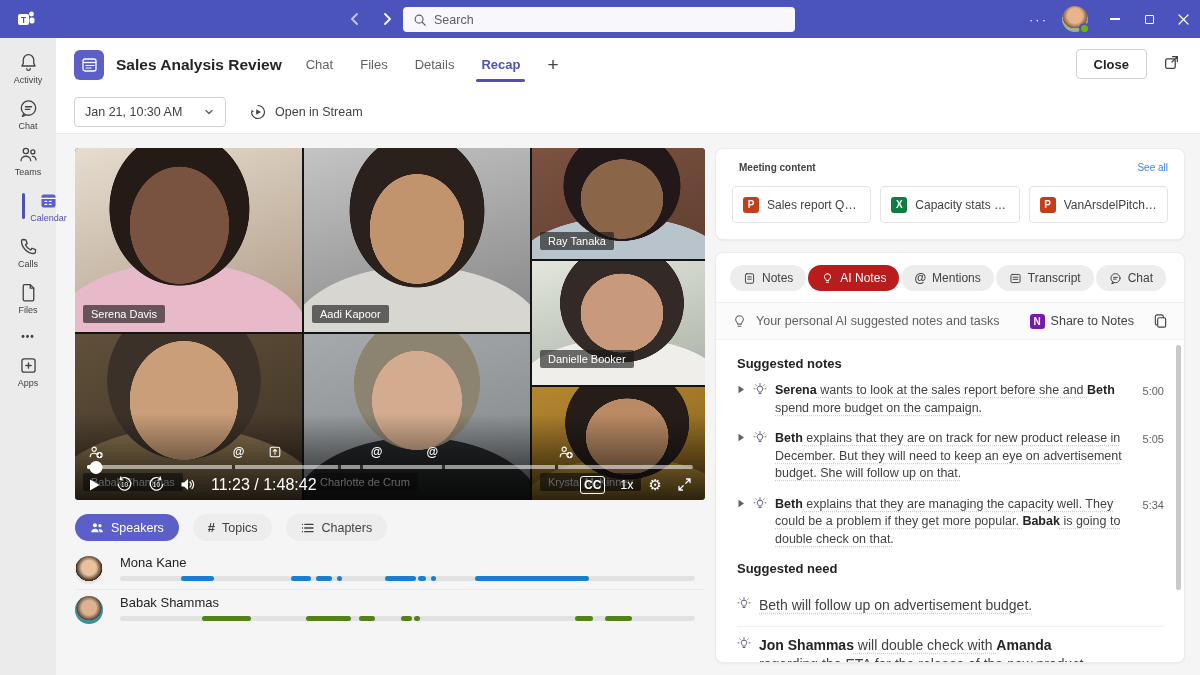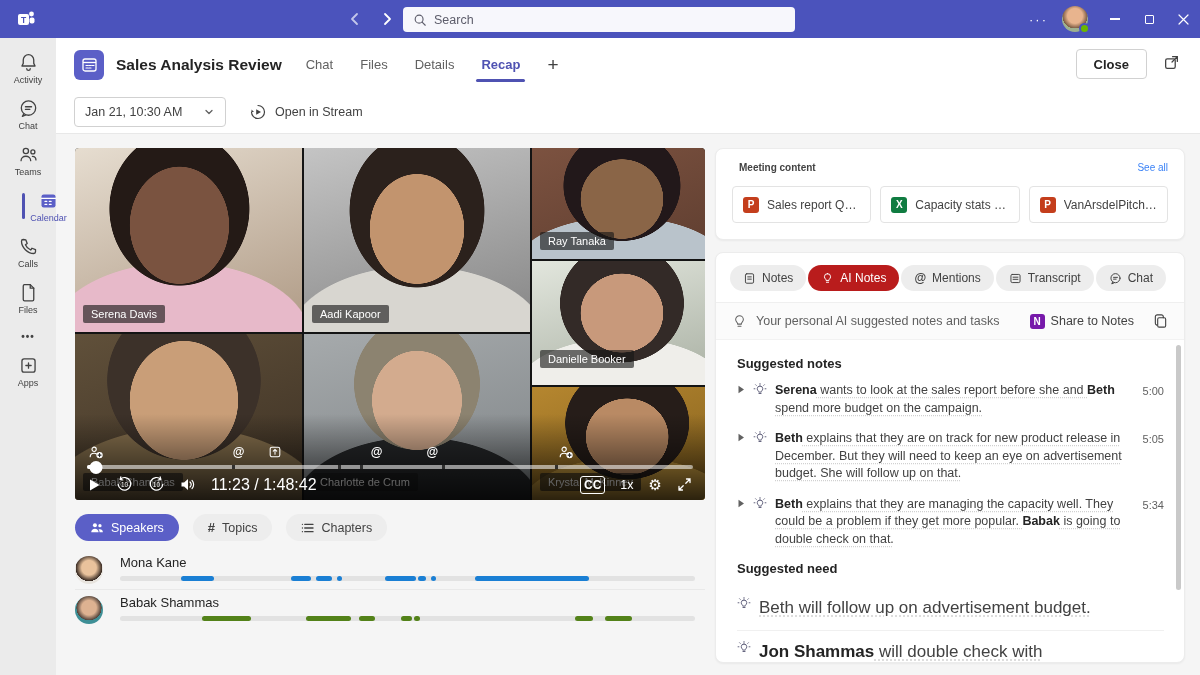--- a/index.html
+++ b/index.html
@@ -114,21 +114,21 @@
   .copy-ic { margin-left:10px; color:#424242; display:flex; }
   .notes-body { flex:1; overflow:hidden; padding:8px 20px 0 21px; }
   .nsec-head { font-size:13px; font-weight:bold; color:#242424; margin:8px 0 11px; }
   .note-item { display:flex; gap:8px; margin-bottom:13px; font-size:12.5px; color:#424242; line-height:1.4; align-items:flex-start; }
   .note-item .caret { margin-top:3px; color:#616161; flex:none; }
   .note-item .bulb-ic, .task-item .bulb-ic { margin-top:1px; color:#5f5f7a; flex:none; }
   .ntext { width:348px; }
   .ntext span { text-decoration:underline dotted rgba(0,0,0,.18); text-underline-offset:3px; }
   .ntext b { color:#242424; }
   .ntime { margin-left:auto; font-size:11px; color:#616161; padding-top:2px; flex:none; }
-  .task-list .task-item { display:flex; gap:8px; padding:9px 0 10px; border-bottom:1px solid #f0f0f0; font-size:17px; color:#424242; line-height:1.4; }
+  .task-list .task-item { display:flex; gap:8px; padding:9px 0 10px; border-bottom:1px solid #f0f0f0; font-size:14px; color:#424242; line-height:1.4; }
   .scroll-thumb { position:absolute; right:3px; top:92px; width:5px; height:245px; background:#c9c9c9; border-radius:3px; }
   svg { display:block; }
 </style>
 </head>
 <body>
 
 <div class="app">
 
   <div class="titlebar">
     <span class="logo">

